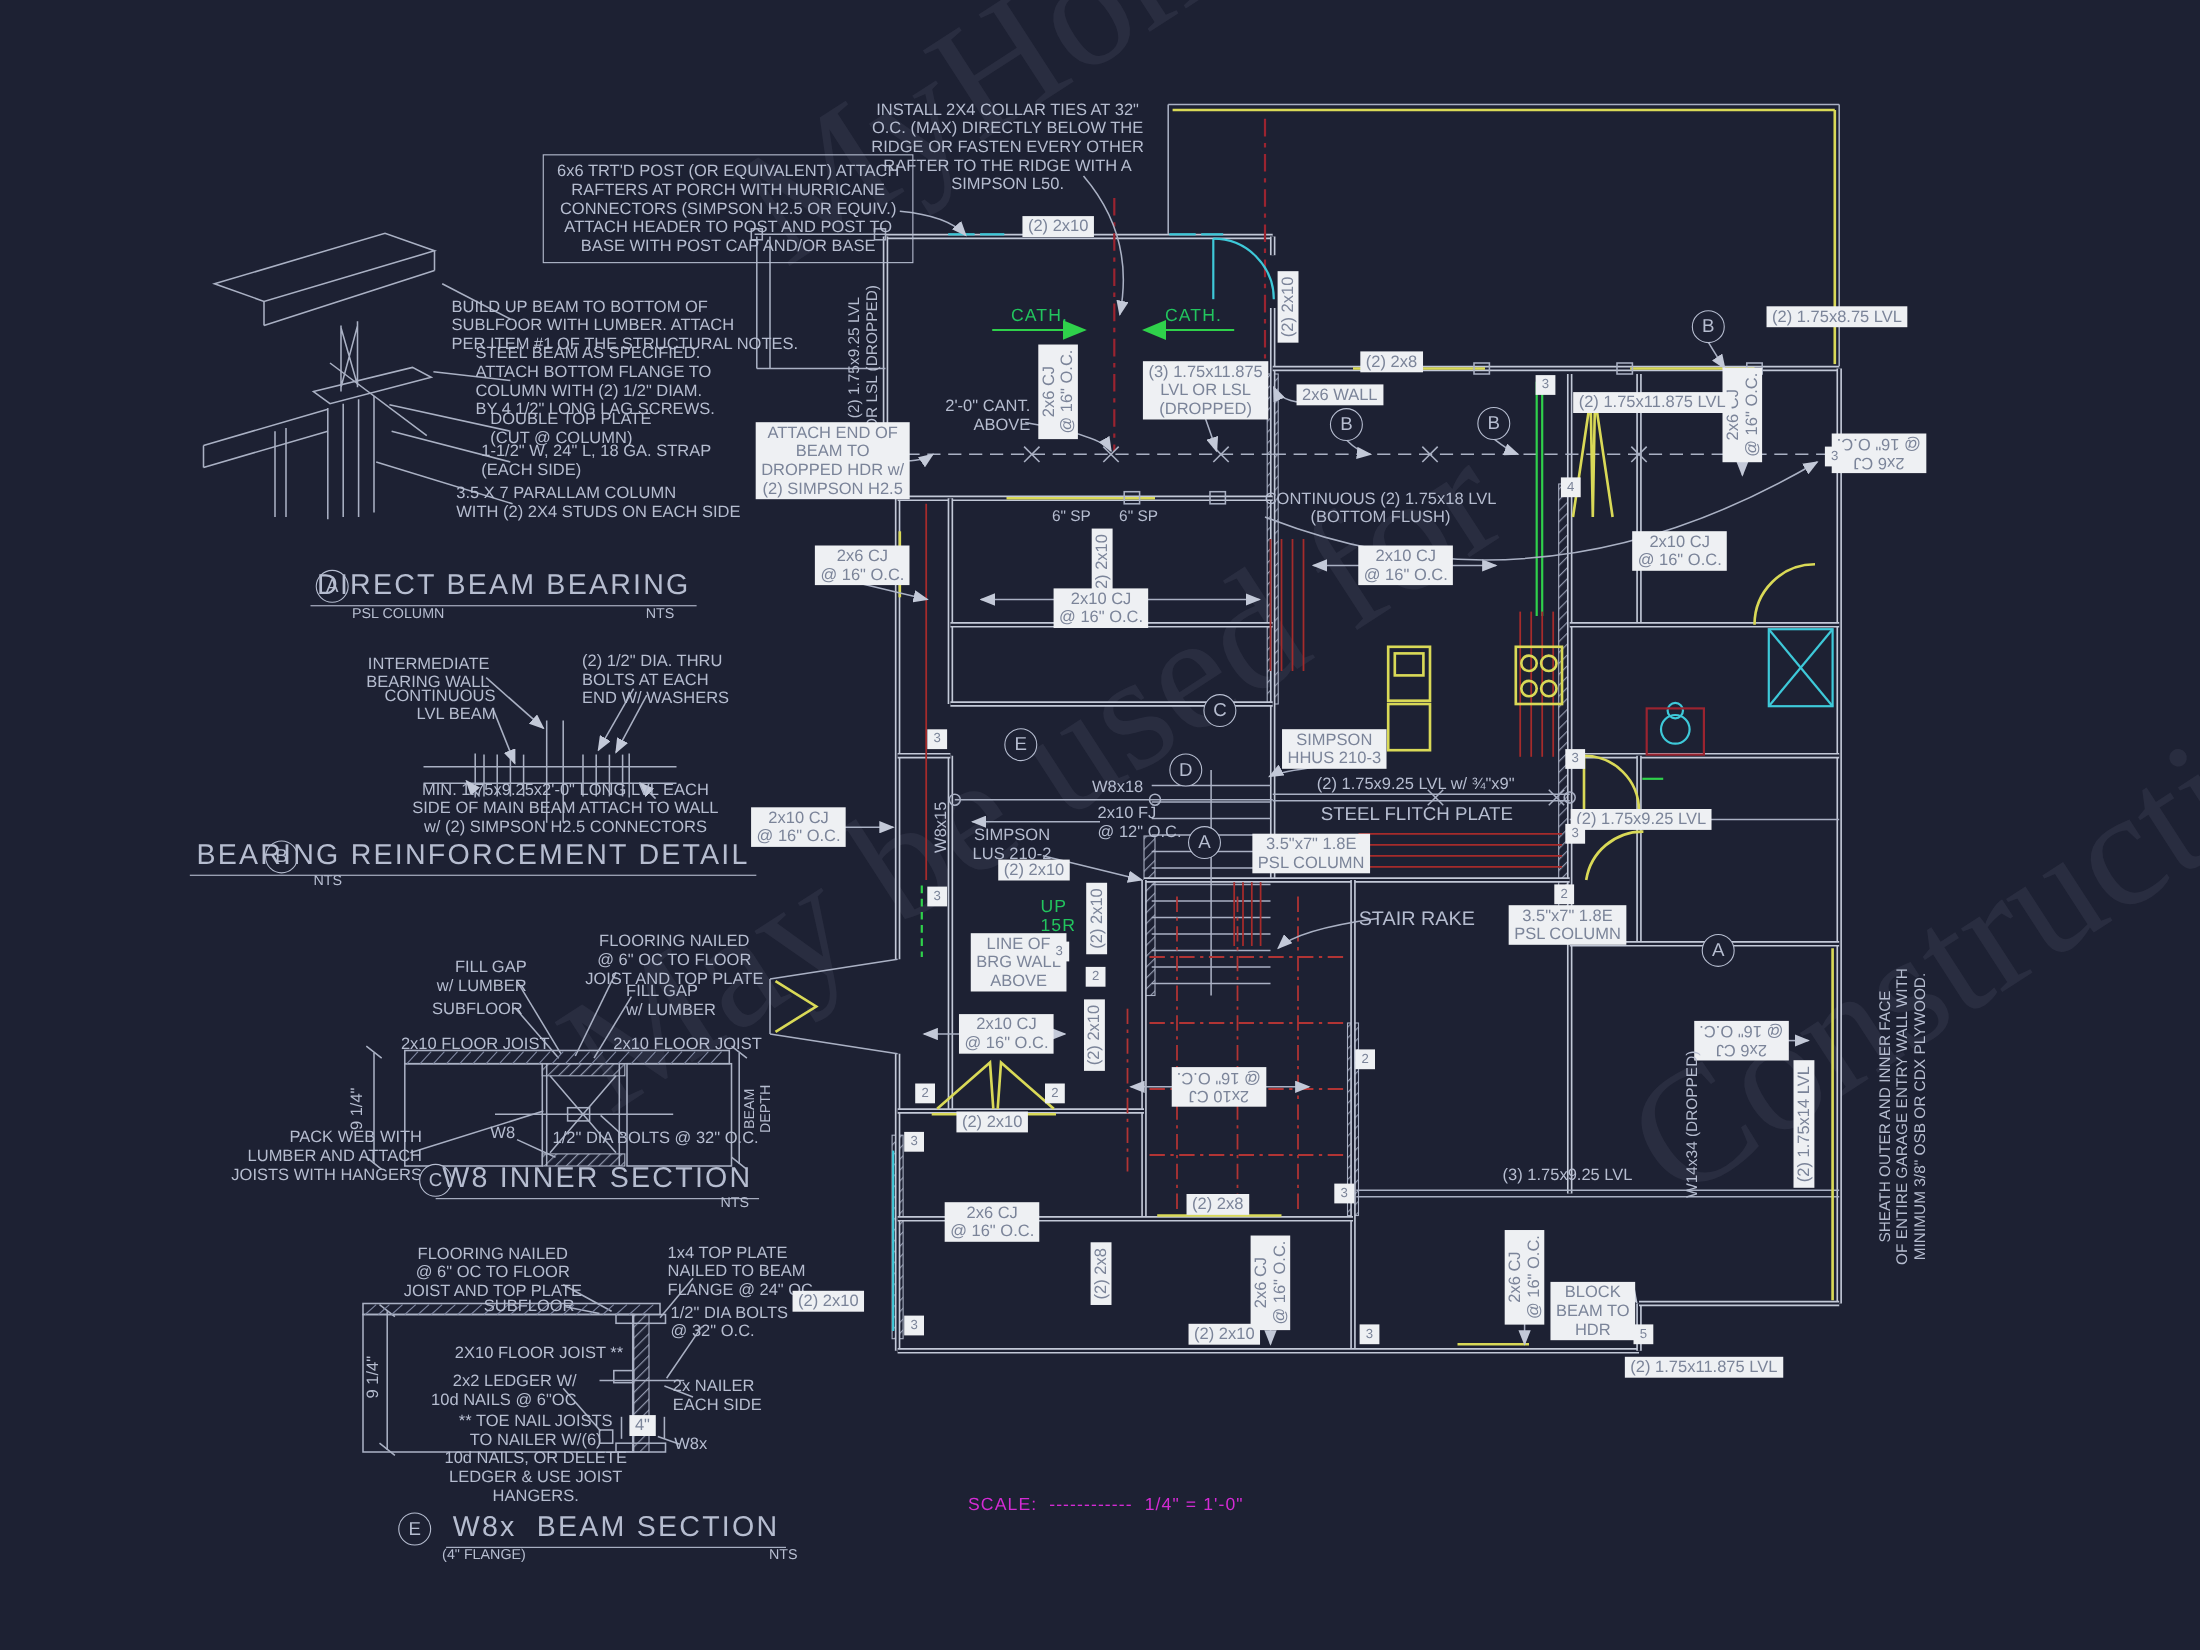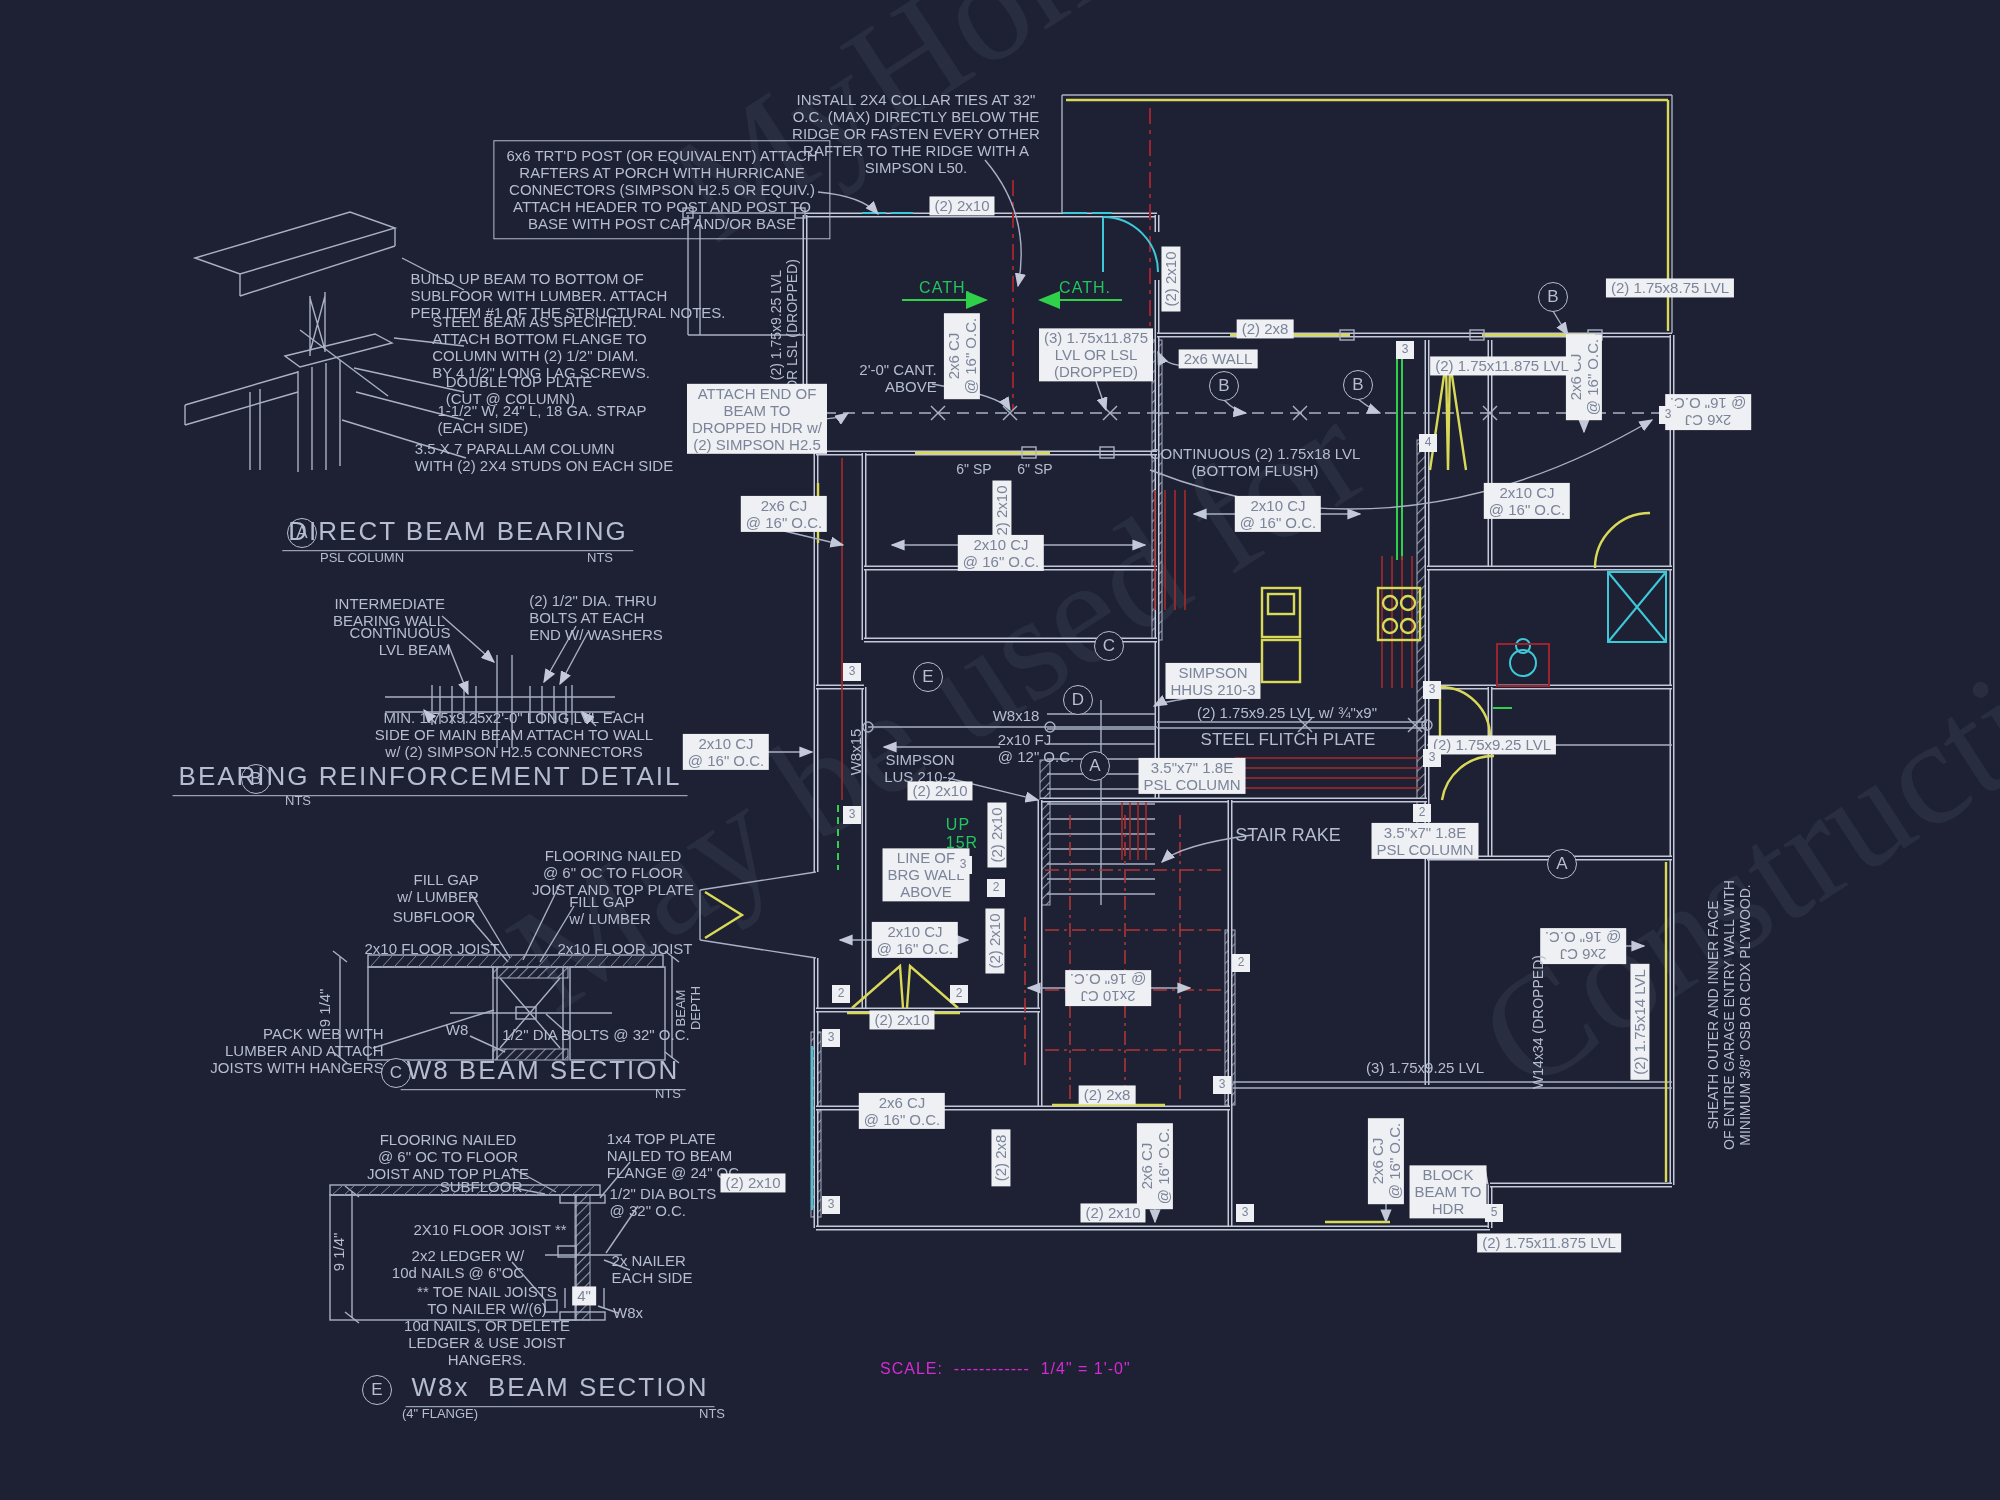--- a/index.html
+++ b/index.html
@@ -455,21 +455,21 @@
       <div class="lb lb-free" style="left: 625px; top: 949px; transform: translate(-50%, -50%);">2x10 FLOOR JOIST</div>
       <div class="lb lb-free" style="left: 325px; top: 1008px; transform: translate(-50%, -50%) rotate(-90deg);">9 1/4"</div>
       <div class="lb lb-free" style="left: 689px; top: 1008px; font-size: 13px; transform: translate(-50%, -50%) rotate(-90deg);">BEAM
 DEPTH</div>
       <div class="lb lb-free ta-r" style="left: 297px; top: 1051px; transform: translate(-50%, -50%);">PACK WEB WITH
 LUMBER AND ATTACH
 JOISTS WITH HANGERS</div>
       <div class="lb lb-free" style="left: 457px; top: 1030px; transform: translate(-50%, -50%);">W8</div>
       <div class="lb lb-free ta-l" style="left: 596px; top: 1035px; transform: translate(-50%, -50%);">1/2" DIA BOLTS @ 32" O.C.</div>
       <div class="lb lb-circ" style="left: 396px; top: 1073px; transform: translate(-50%, -50%);">C</div>
-      <div class="lb lb-dt" style="left: 543px; top: 1073px; transform: translate(-50%, -50%);">W8 BEAM SECTION</div>
+      <div class="lb lb-dt" style="left: 543px; top: 1073px; transform: translate(-50%, -50%);">W8 INNER SECTION</div>
       <div class="lb lb-free" style="left: 668px; top: 1094px; font-size: 13px; transform: translate(-50%, -50%);">NTS</div>
       <div class="lb lb-free" style="left: 448px; top: 1157px; transform: translate(-50%, -50%);">FLOORING NAILED
 @ 6" OC TO FLOOR
 JOIST AND TOP PLATE</div>
       <div class="lb lb-free" style="left: 481px; top: 1187px; transform: translate(-50%, -50%);">SUBFLOOR</div>
       <div class="lb lb-free" style="left: 490px; top: 1230px; transform: translate(-50%, -50%);">2X10 FLOOR JOIST **</div>
       <div class="lb lb-free ta-r" style="left: 458px; top: 1264px; transform: translate(-50%, -50%);">2x2 LEDGER W/
 10d NAILS @ 6"OC</div>
       <div class="lb lb-free" style="left: 339px; top: 1252px; transform: translate(-50%, -50%) rotate(-90deg);">9 1/4"</div>
       <div class="lb lb-free" style="left: 487px; top: 1326px; transform: translate(-50%, -50%);">** TOE NAIL JOISTS

